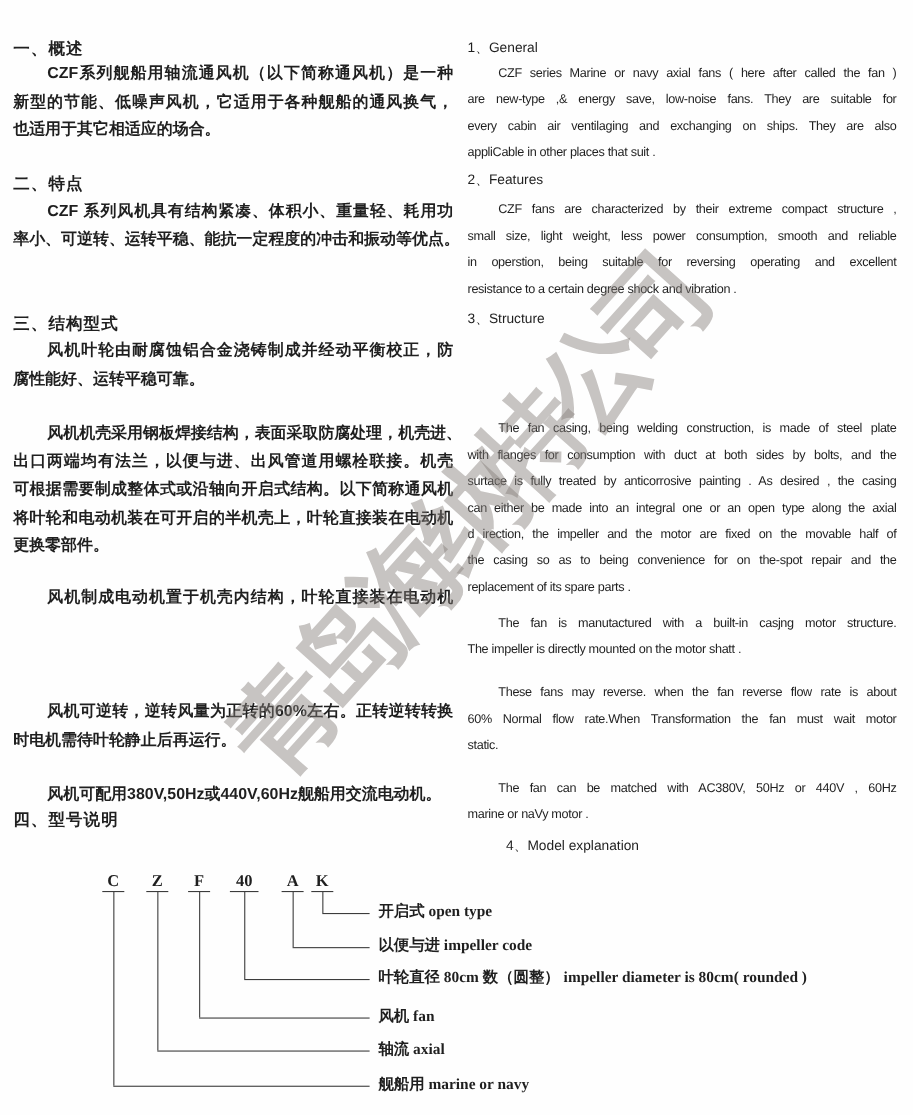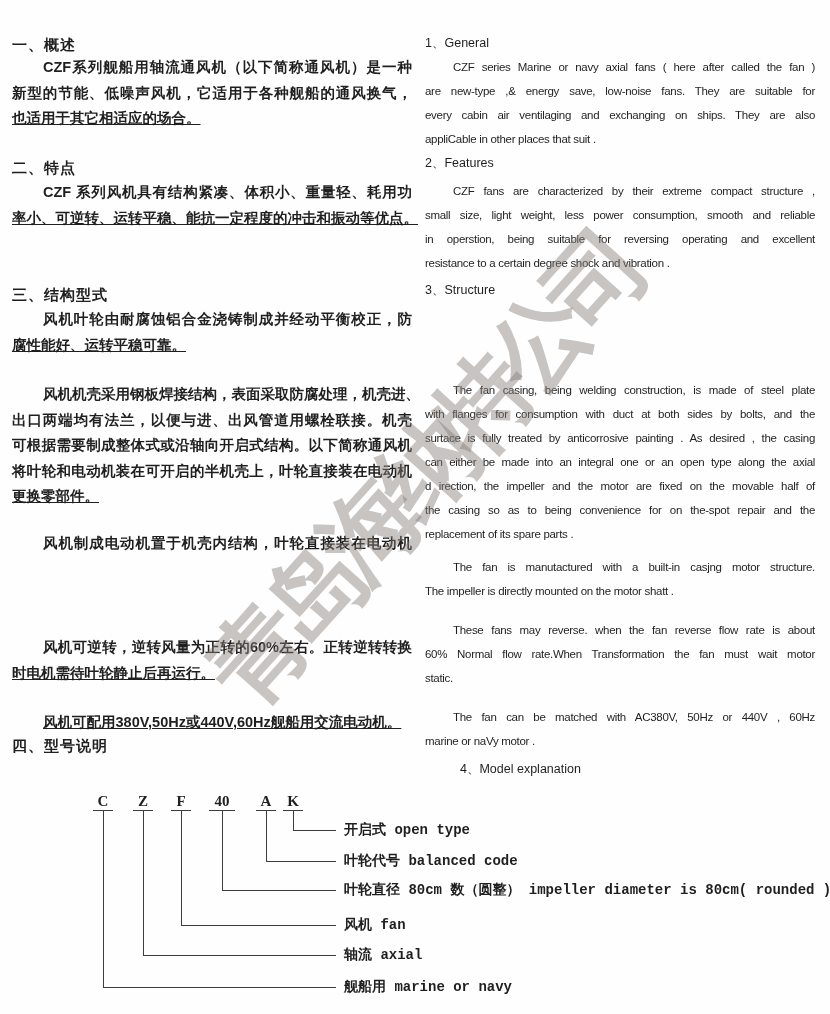--- a/index.html
+++ b/index.html
@@ -21,21 +21,21 @@
   
   .zh-h{
     position:absolute;left:0;font-size:15px;font-weight:700;
     line-height:25.5px;white-space:nowrap;letter-spacing:1px;
   }
   .zl{
     display:block;height:25.5px;line-height:25.5px;font-size:14.5px;
     font-weight:600;white-space:nowrap;
     text-align:justify;text-align-last:justify;
   }
-  .zl.last{text-align-last:left;text-decoration:underline;}
+  .zl.last{text-align-last:left;}
   .zl.ind{padding-left:31px;}
   
   .en-h{
     position:absolute;left:0;font-size:12.5px;line-height:24px;white-space:nowrap;
   }
   .el{
     display:block;height:24px;line-height:24px;font-size:11.5px;
     letter-spacing:-0.3px;white-space:nowrap;
     text-align:justify;text-align-last:justify;
   }
@@ -44,21 +44,21 @@
   
   .dl{
     position:absolute;top:793px;height:17px;line-height:16px;text-align:center;
     border-bottom:1.5px solid #3c3c3c;
     font-family:"Liberation Serif",serif;font-weight:700;font-size:15px;z-index:2;
   }
   .vl{position:absolute;width:1.5px;background:#3c3c3c;top:810px;z-index:2;}
   .hl{position:absolute;height:1.5px;background:#3c3c3c;z-index:2;}
   .dlabel{
     position:absolute;left:344px;line-height:20px;font-size:14px;white-space:nowrap;
-    font-family:Liberation Mono, monospace;font-weight:600;z-index:2;
+    font-family:Liberation Serif, serif;font-weight:600;z-index:2;
   }
 </style>
 </head>
 <body>
 
 <div class="page">
 
   <div class="wm">青岛海纳特公司</div>
 
   <div class="col" style="left:12px;width:400px">
@@ -162,20 +162,20 @@
     <i class="vl" style="left:292.5px;height:20px"></i>
 
     <i class="hl" style="top:829.5px;left:293px;width:43px"></i>
     <i class="hl" style="top:860.5px;left:266px;width:70px"></i>
     <i class="hl" style="top:889.5px;left:222px;width:114px"></i>
     <i class="hl" style="top:924.5px;left:181px;width:155px"></i>
     <i class="hl" style="top:954.5px;left:143px;width:193px"></i>
     <i class="hl" style="top:986.5px;left:103px;width:233px"></i>
 
     <div class="dlabel" style="top:820px">开启式 open type</div>
-    <div class="dlabel" style="top:851px">叶轮代号 balanced code</div>
+    <div class="dlabel" style="top:851px">以便与进 impeller code</div>
     <div class="dlabel" style="top:880px">叶轮直径 80cm 数（圆整）  impeller diameter is 80cm( rounded )</div>
     <div class="dlabel" style="top:915px">风机 fan</div>
     <div class="dlabel" style="top:945px">轴流 axial</div>
     <div class="dlabel" style="top:977px">舰船用  marine or navy</div>
   </div>
 
 </div>
 
 </body></html>

